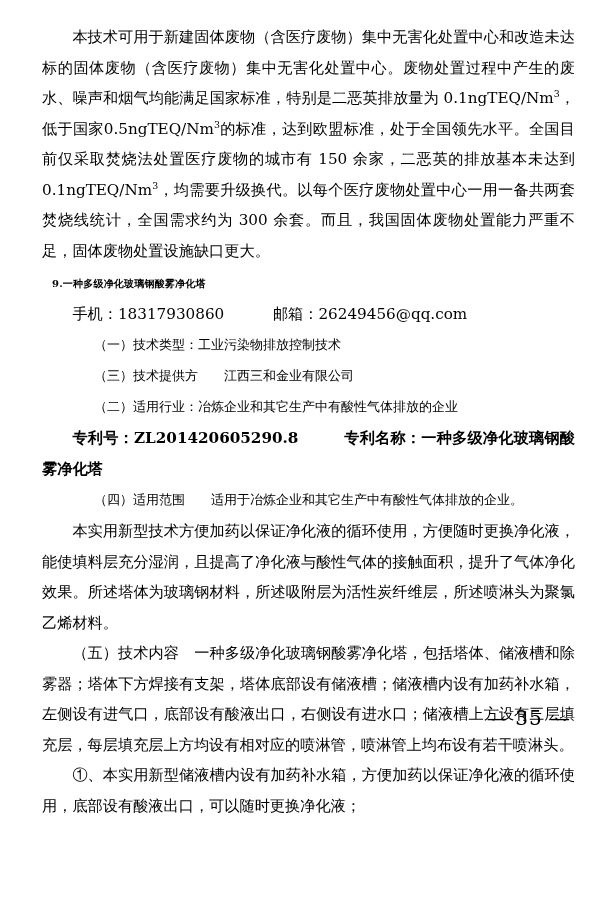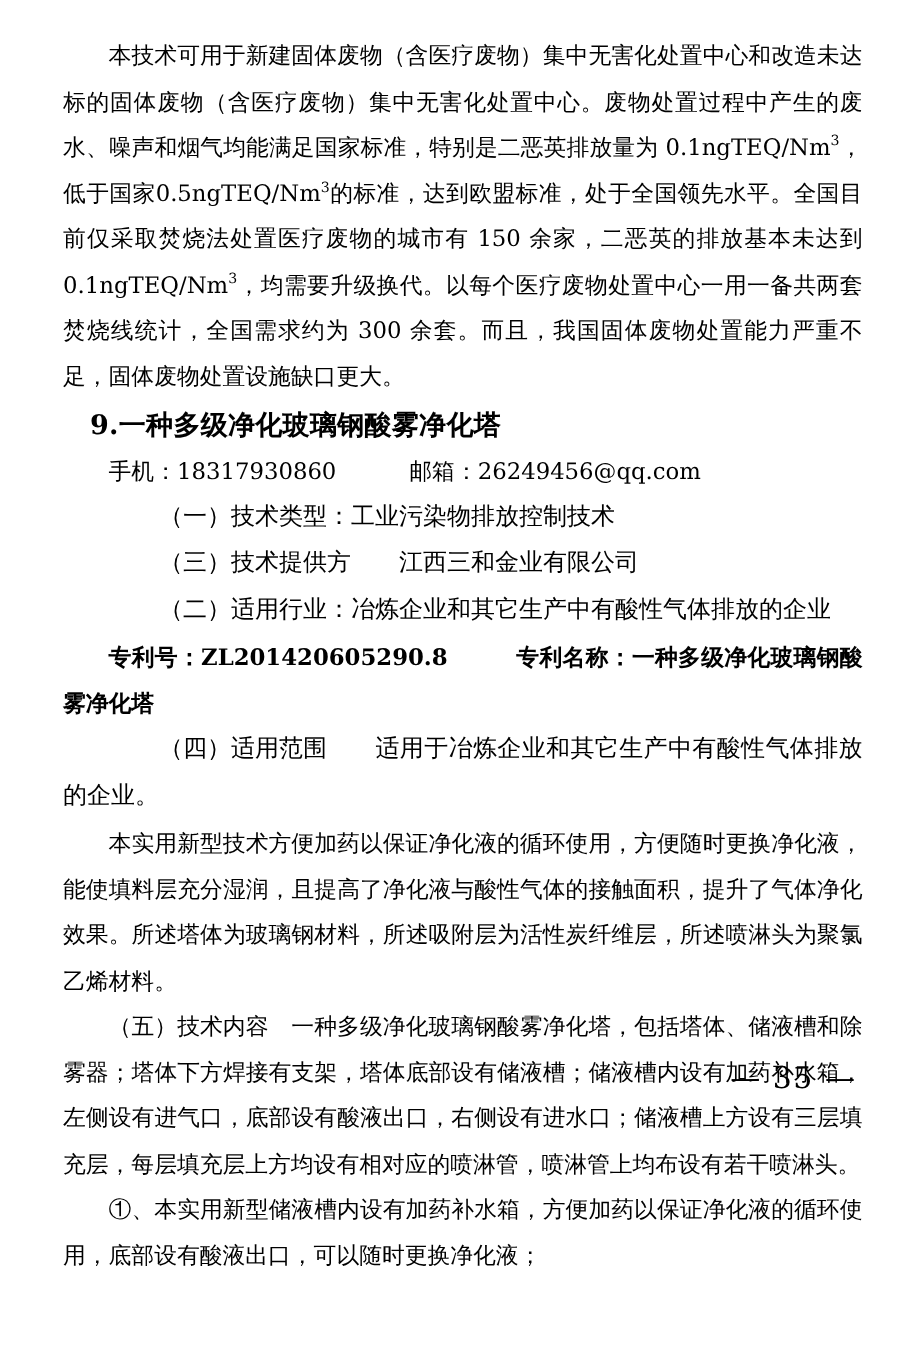--- a/index.html
+++ b/index.html
@@ -29,39 +29,39 @@
     text-align: justify;
     text-justify: inter-ideograph;
   }
   .indent2 {
     text-indent: 2em;
   }
   .body-para {
     margin-bottom: 0;
   }
   .heading {
-    font-size: 18px;
+    font-size: 10px;
     line-height: 31px;
     font-weight: bold;
     margin: 2px 0 0 0;
     text-indent: 1em;
     letter-spacing: 0.2px;
   }
   .kv {
     font-size: 15.2px;
     line-height: 31px;
     text-indent: 2em;
     margin: 0;
   }
   .kv .gap-lg {
     display: inline-block;
     width: 3.2em;
   }
   .list-line {
-    font-size: 16px;
+    font-size: 13px;
     line-height: 31px;
     text-indent: 2em;
     margin: 0;
     font-family: Liberation Mono, monospace;
   }
   .list-line .lbl {
     display: inline-block;
   }
   .list-line .spc-wide {
     display: inline-block;

